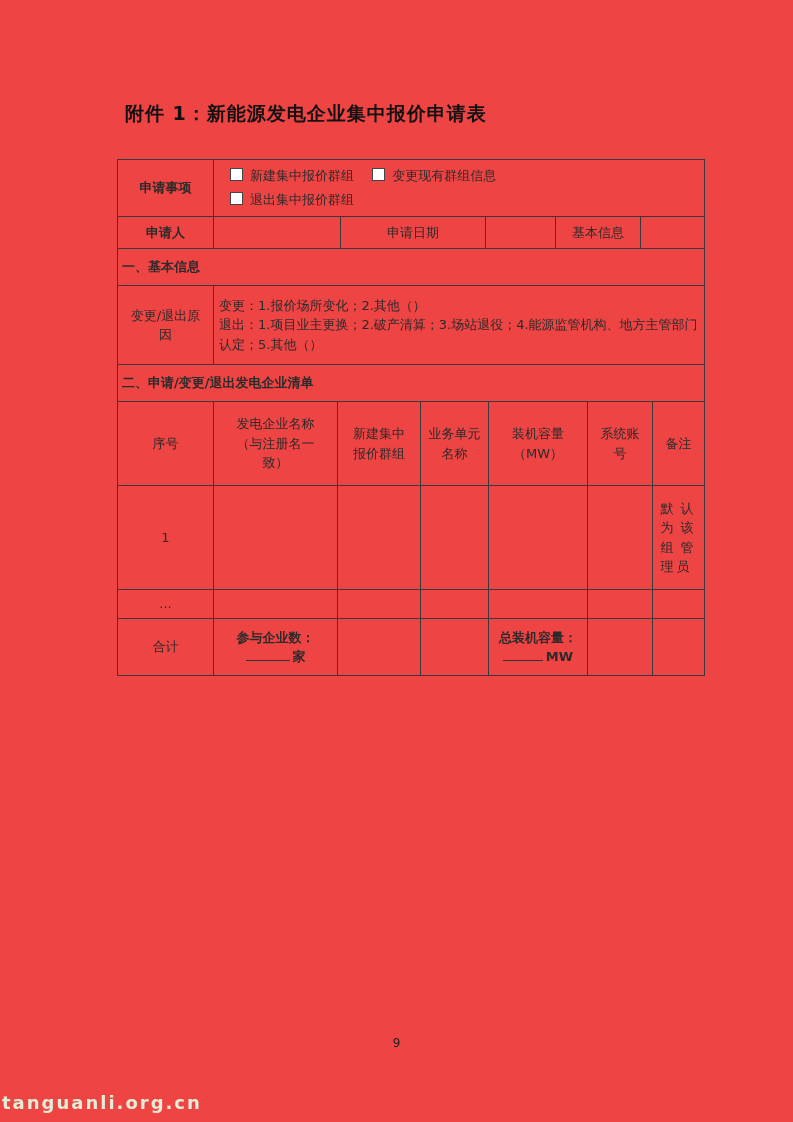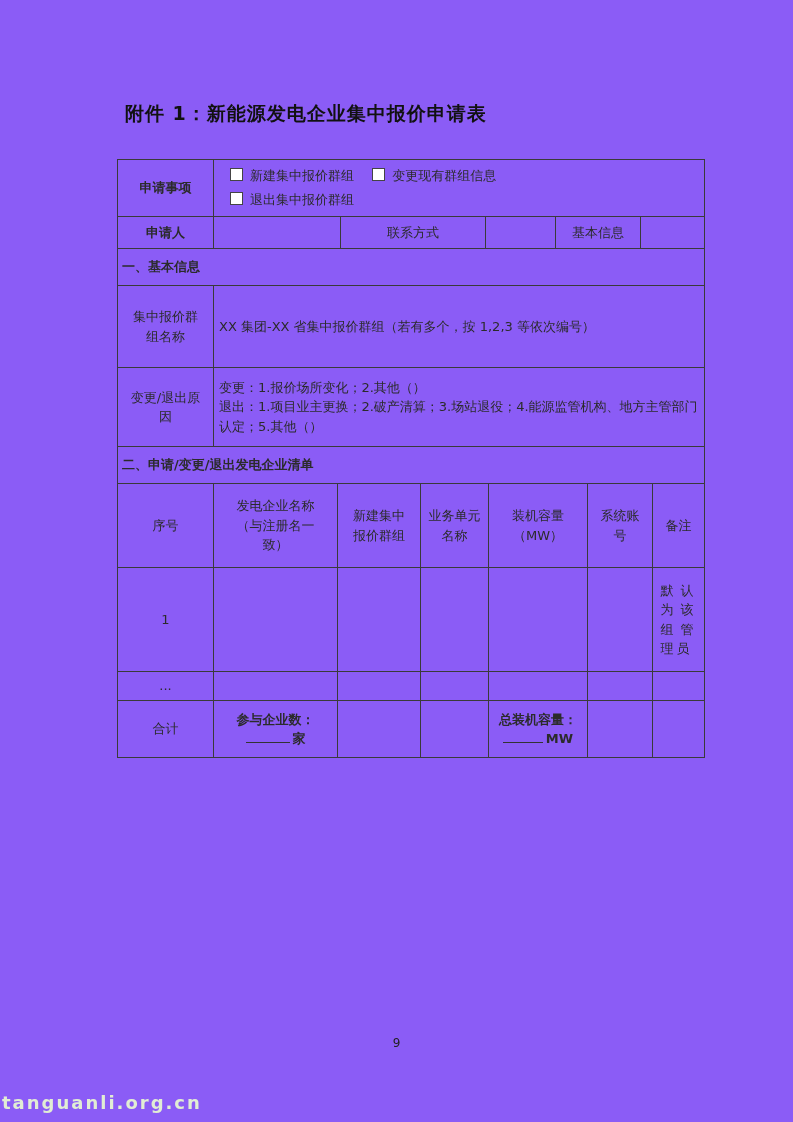--- a/index.html
+++ b/index.html
@@ -1,19 +1,19 @@
 <!DOCTYPE html>
 <html><head>
 <meta charset="utf-8">
 <style>
   html,body{margin:0;padding:0;background:#ffffff;}
   .page{
     position:relative;
     width:793px;height:1122px;
-    background:#8b5cf6;
+    background:#ef4444;
     font-family:"DejaVu Sans", sans-serif;
     color:#2b2b2b;
     overflow:hidden;
   }
   .doc-title{
     position:absolute;left:125px;top:101px;
     font-size:19px;font-weight:bold;color:#111;
     letter-spacing:1px;
   }
   .form-wrap{position:absolute;left:117px;top:159px;width:587px;}
@@ -111,36 +111,30 @@
             <span class="cb"></span><span>退出集中报价群组</span>
           </div>
         </td>
       </tr>
 
       <tr class="r-applicant">
         <td class="lbl">
           <span class="inner">申请人</span>
         </td>
         <td></td>
-        <td class="center">联系方式</td>
+        <td class="center">申请日期</td>
         <td></td>
         <td class="center">基本信息</td>
         <td></td>
       </tr>
 
       <tr class="r-sec">
         <td colspan="6" class="sec-title">一、基本信息</td>
       </tr>
 
-      <tr class="r-group">
-        <td class="lbl-reg">
-          <span class="inner">集中报价群组名称</span>
-        </td>
-        <td colspan="5" class="content">XX 集团-XX 省集中报价群组（若有多个，按 1,2,3 等依次编号）</td>
-      </tr>
 
 
       <tr class="r-reason">
         <td class="lbl-reg">
           <span class="inner">变更/退出原因</span>
         </td>
         <td colspan="5" class="content">
           <div>变更：1.报价场所变化；2.其他（）</div>
           <div>退出：1.项目业主更换；2.破产清算；3.场站退役；4.能源监管机构、地方主管部门认定；5.其他（）</div>
         </td>

